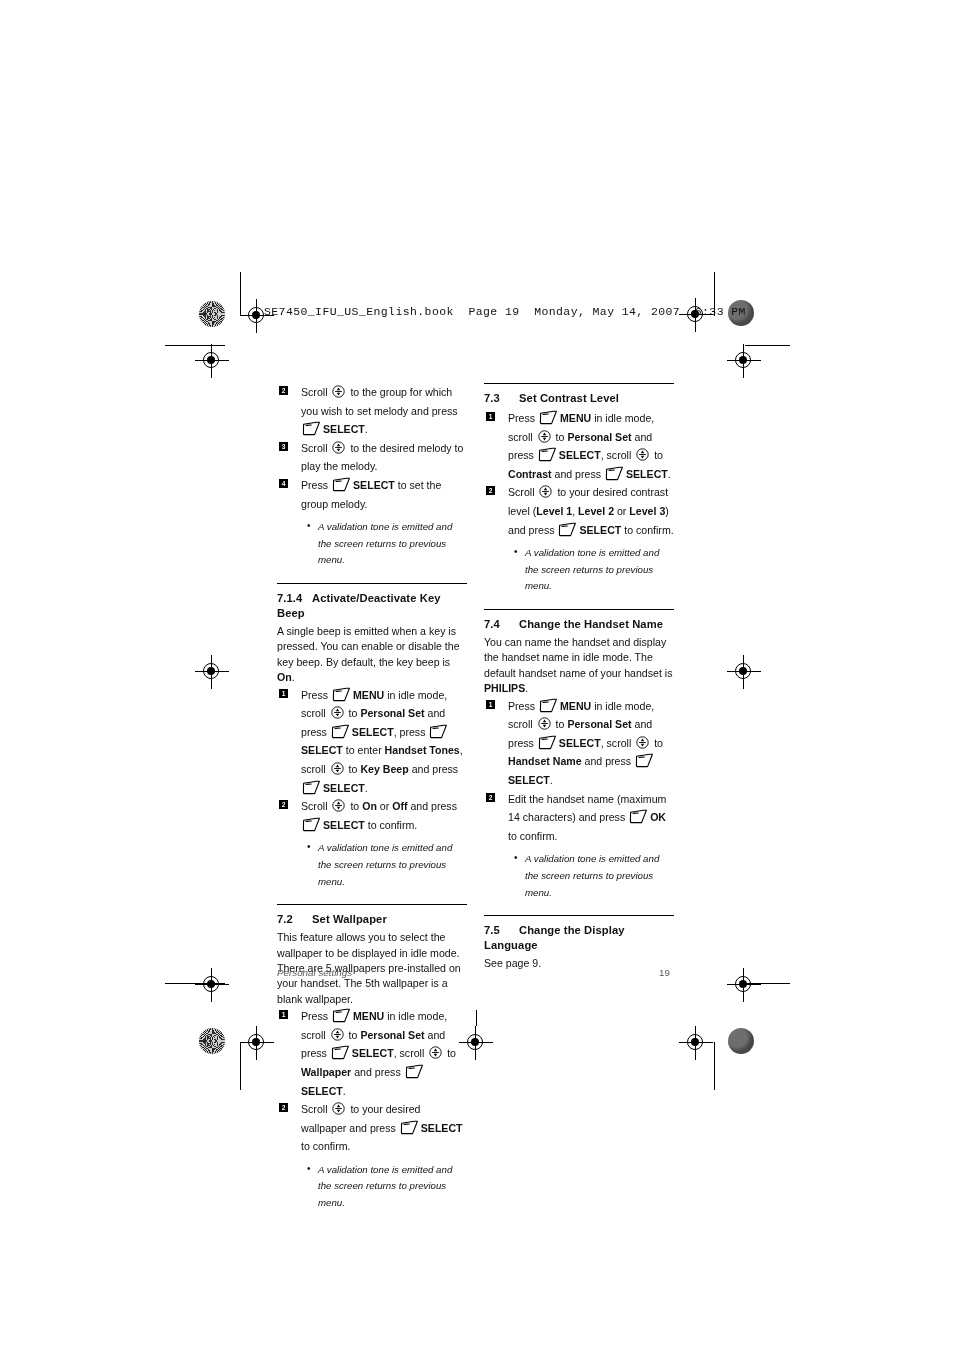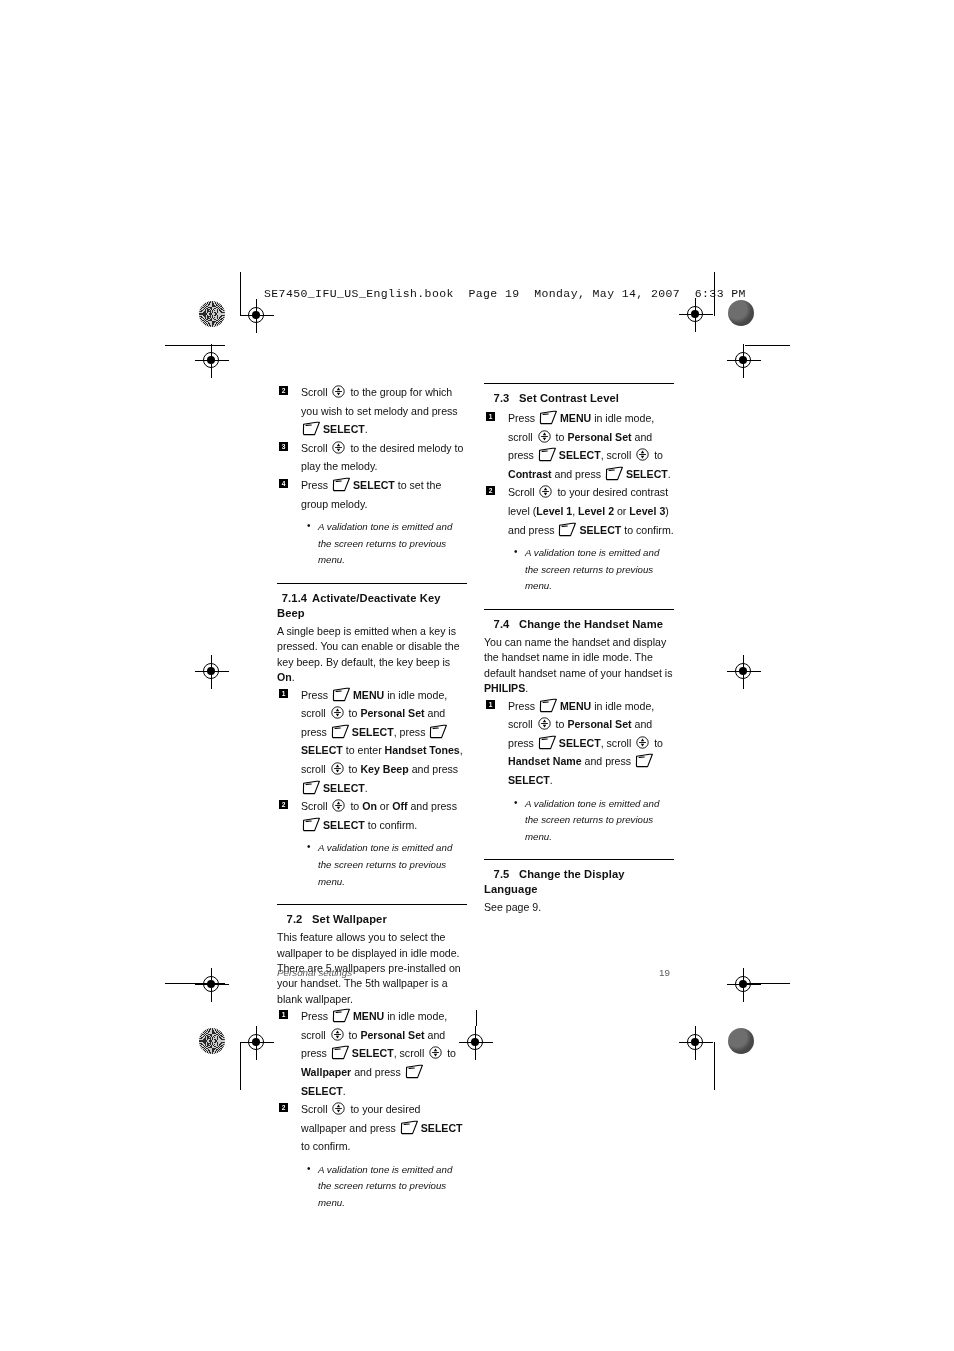--- a/index.html
+++ b/index.html
@@ -72,21 +72,21 @@
   .crop-v {
     position: absolute;
     width: 1px;
     background: #000;
   }
 
   
   .filehead {
     position: absolute;
     left: 264px;
-    top: 287px;
+    top: 305px;
     font-family: "Liberation Mono", "DejaVu Sans Mono", monospace;
     font-size: 11.5px;
     letter-spacing: 0.4px;
     color: #111;
     white-space: pre;
   }
 
   
   .page {
     position: absolute;
@@ -113,21 +113,20 @@
   h2.sec {
     font-size: 11.2px;
     font-weight: bold;
     margin: 0 0 3px 0;
     line-height: 15px;
     letter-spacing: 0.1px;
   }
   h2.sec .num {
     display: inline-block;
     width: 35px;
-    text-align: center;
   }
   p.body {
     margin: 0;
     line-height: 15.4px;
   }
   b { font-weight: bold; }
 
   ol.steps {
     list-style: none;
     margin: 0;
@@ -464,20 +463,24 @@
                     <path d="M4.2 4.4 L9.2 4.0" stroke="#000000" stroke-width="1.2" stroke-linecap="round"></path>
                   </svg></span><b>SELECT</b>, scroll <span class="icon-scroll"><svg viewBox="0 0 13 13" width="13" height="13">
                     <circle cx="6.5" cy="6.5" r="5.7" fill="#ffffff" stroke="#000000" stroke-width="0.9"></circle>
                     <path d="M6.5 2.6 L8.2 5.2 L4.8 5.2 Z" fill="#000000"></path>
                     <path d="M3.1 6.5 L9.9 6.5" stroke="#000000" stroke-width="0.9"></path>
                     <path d="M6.5 10.4 L8.2 7.8 L4.8 7.8 Z" fill="#000000"></path>
                   </svg></span> to <b>Handset Name</b> and press <span class="icon-softkey"><svg viewBox="0 0 19 15" width="19" height="15">
                     <path d="M1.6 3.2 L14.6 1.2 L17.4 1.2 L12.6 13.6 L2.6 13.6 Q1.4 13.6 1.4 12.3 Z" fill="#ffffff" stroke="#000000" stroke-width="1.1" stroke-linejoin="round"></path>
                     <path d="M4.2 4.4 L9.2 4.0" stroke="#000000" stroke-width="1.2" stroke-linecap="round"></path>
                   </svg></span><b>SELECT</b>.</span></li>
+            <li><span class="stepnum">2</span><span>Edit the handset name (maximum 14 characters) and press <span class="icon-softkey"><svg viewBox="0 0 19 15" width="19" height="15">
+                    <path d="M1.6 3.2 L14.6 1.2 L17.4 1.2 L12.6 13.6 L2.6 13.6 Q1.4 13.6 1.4 12.3 Z" fill="#ffffff" stroke="#000000" stroke-width="1.1" stroke-linejoin="round"></path>
+                    <path d="M4.2 4.4 L9.2 4.0" stroke="#000000" stroke-width="1.2" stroke-linecap="round"></path>
+                  </svg></span><b>OK</b> to confirm.</span></li>
           </ol>
           <ul class="note">
             <li>A validation tone is emitted and the screen returns to previous menu.</li>
           </ul>
         </div>
         <div style="margin-top: 14px;">
           <div class="rule"></div>
           <h2 class="sec"><span class="num">7.5</span><span>Change the Display Language</span></h2>
           <p class="body">See page 9.</p>
         </div>

